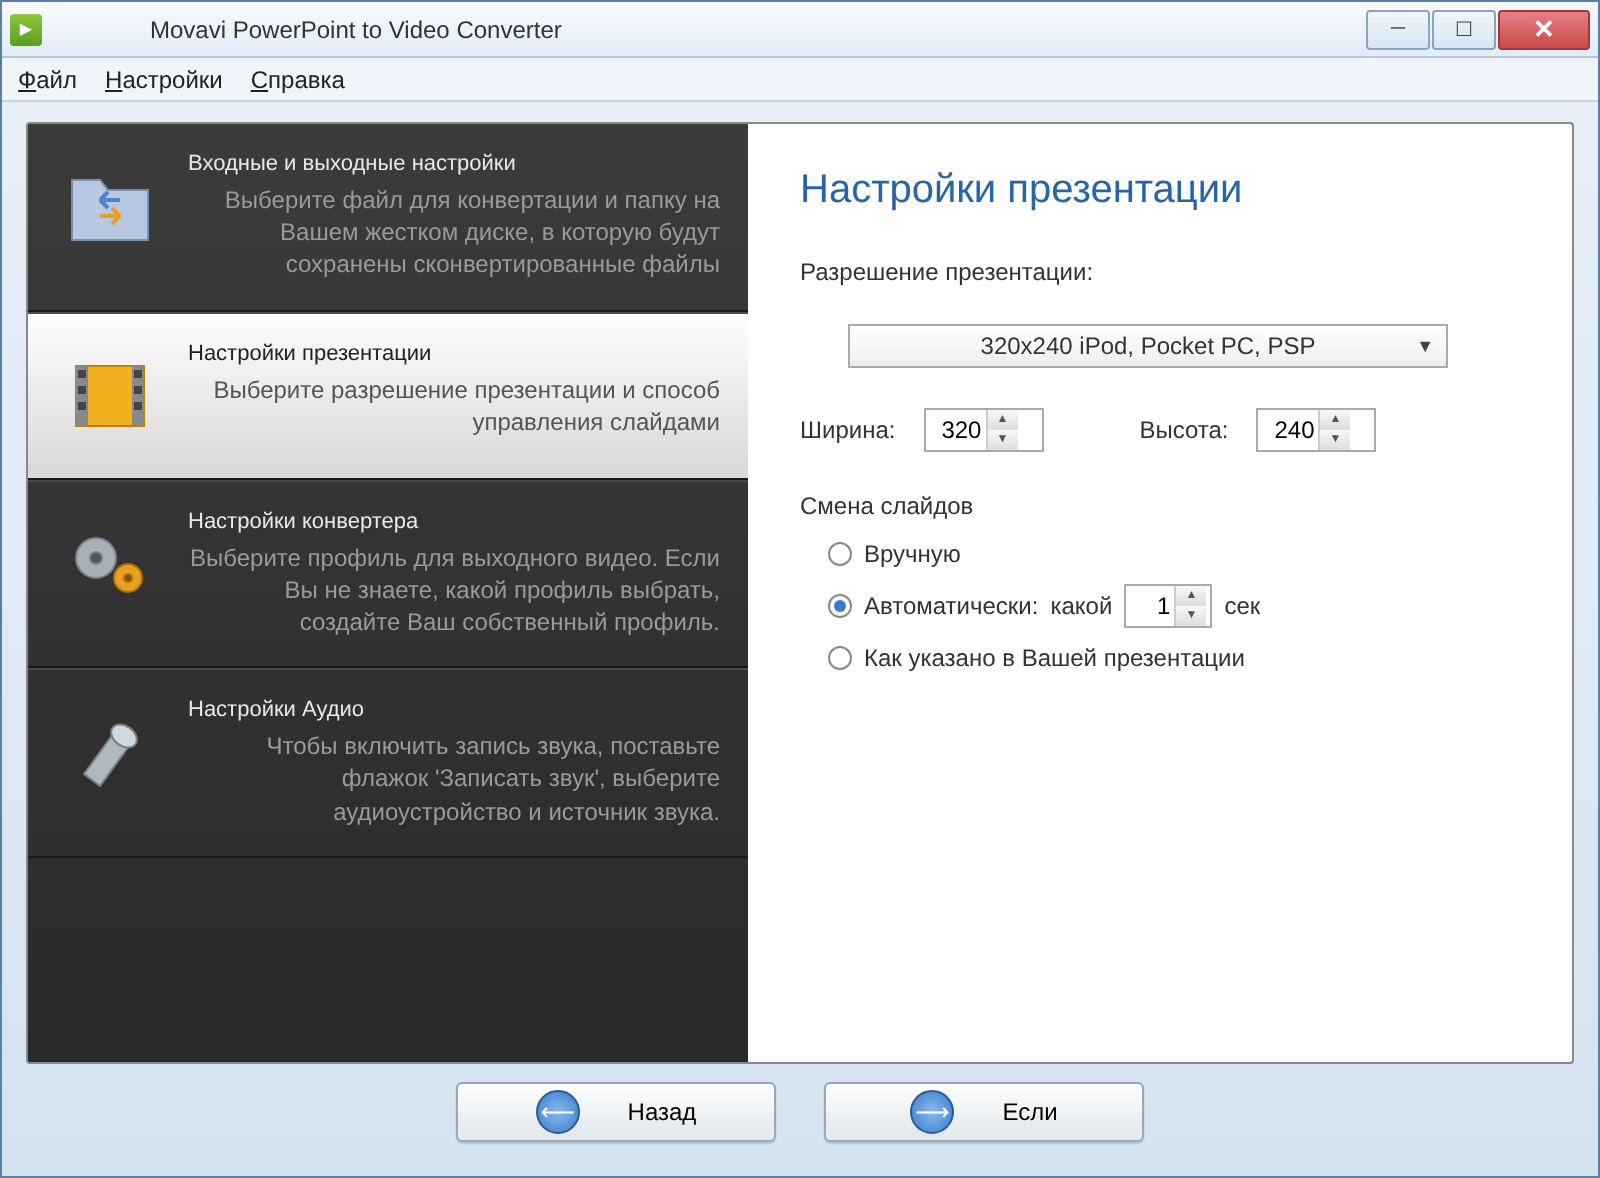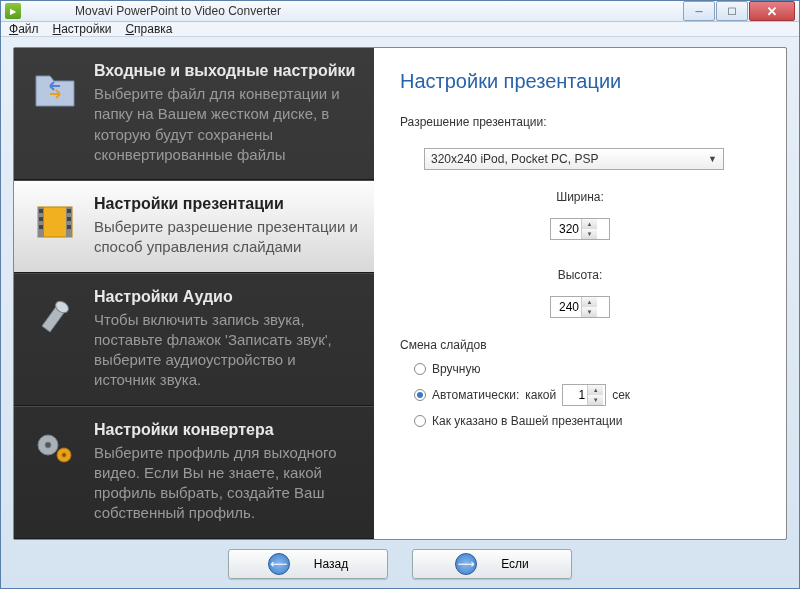--- a/index.html
+++ b/index.html
@@ -94,29 +94,30 @@
     .sidebar-item.selected {
       background: linear-gradient(#fdfdfd, #d8d8d8);
     }
     .sidebar-icon {
       width: 54px; height: 54px;
       display: flex; align-items: center; justify-content: center;
       flex-shrink: 0;
     }
     .sidebar-text { flex: 1; }
     .sidebar-title {
-      font-weight: bold;
-      font-size: 16px;
+      font-weight: normal;
+      font-size: 11px;
       color: #e8e8e8;
       margin-bottom: 4px;
     }
     .sidebar-desc {
-      font-size: 15px;
+      font-size: 12px;
       color: #9a9a9a;
       line-height: 1.35;
+      text-align: right;
     }
     .sidebar-item.selected .sidebar-title { color: #222; }
     .sidebar-item.selected .sidebar-desc { color: #555; }
 
     .detail-panel {
       flex: 1;
       background: #fff;
       padding: 22px 26px;
       color: #333;
     }
@@ -130,20 +131,21 @@
     .label { color: #333; }
     .dropdown {
       flex:1;
       height: 22px;
       border: 1px solid #aaa;
       background: linear-gradient(#fff,#eee);
       display: flex; align-items:center; padding:0 6px;
       position: relative;
       max-width: 300px;
       font-size:12px;
+      justify-content:center;
     }
     .dropdown .caret{ position:absolute; right:6px; font-size:9px; color:#444;}
     .spinner {
       width: 60px; height: 22px;
       border: 1px solid #aaa;
       background: #fff;
       display:flex; align-items:center;
     }
     .spinner input{ border:none; width:30px; text-align:right; padding-right:2px; font-size:12px; outline:none;}
     .spin-btns{ width:16px; height:100%; border-left:1px solid #ccc; display:flex; flex-direction:column;}
@@ -233,66 +235,66 @@
                 <rect x="37" y="28" width="4" height="4" fill="#444"></rect>
               </svg>
           </div>
           <div class="sidebar-text">
             <div class="sidebar-title">Настройки презентации</div>
             <div class="sidebar-desc">Выберите разрешение презентации и способ управления слайдами</div>
           </div>
         </div>
 
         <div class="sidebar-item">
-          <div class="sidebar-icon horn-icon">
-            <svg viewBox="0 0 50 50">
-                <path d="M12 36 L28 14 L36 20 L20 42 Z" fill="#b0b8c0" stroke="#788088"></path>
-                <ellipse cx="32" cy="17" rx="7" ry="5" fill="#d0d8e0" stroke="#788088" transform="rotate(35 32 17)"></ellipse>
-              </svg>
-          </div>
-          <div class="sidebar-text">
-            <div class="sidebar-title">Настройки Аудио</div>
-            <div class="sidebar-desc">Чтобы включить запись звука, поставьте флажок 'Записать звук', выберите аудиоустройство и источник звука.</div>
-          </div>
-        </div>
-
-        <div class="sidebar-item">
           <div class="sidebar-icon gears-icon">
             <svg viewBox="0 0 50 50">
               <g fill="#a8b0b8" stroke="#788088">
                   <circle cx="18" cy="22" r="10"></circle>
                   <circle cx="18" cy="22" r="3" fill="#555"></circle>
                 </g>
               <g fill="#e8a020" stroke="#b07000">
                   <circle cx="34" cy="32" r="7"></circle>
                   <circle cx="34" cy="32" r="2" fill="#805000"></circle>
                 </g>
             </svg>
           </div>
           <div class="sidebar-text">
             <div class="sidebar-title">Настройки конвертера</div>
             <div class="sidebar-desc">Выберите профиль для выходного видео. Если Вы не знаете, какой профиль выбрать, создайте Ваш собственный профиль.</div>
           </div>
         </div>
 
+        <div class="sidebar-item">
+          <div class="sidebar-icon horn-icon">
+            <svg viewBox="0 0 50 50">
+                <path d="M12 36 L28 14 L36 20 L20 42 Z" fill="#b0b8c0" stroke="#788088"></path>
+                <ellipse cx="32" cy="17" rx="7" ry="5" fill="#d0d8e0" stroke="#788088" transform="rotate(35 32 17)"></ellipse>
+              </svg>
+          </div>
+          <div class="sidebar-text">
+            <div class="sidebar-title">Настройки Аудио</div>
+            <div class="sidebar-desc">Чтобы включить запись звука, поставьте флажок 'Записать звук', выберите аудиоустройство и источник звука.</div>
+          </div>
+        </div>
+
       </div>
 
       <div class="detail-panel">
         <div class="detail-title">Настройки презентации</div>
 
         <div class="label" style="margin-bottom:19px">Разрешение презентации:</div>
         <div class="field-row">
           <div style="width:16px"></div>
           <div class="dropdown">
             <span>320x240 iPod, Pocket PC, PSP</span>
             <span class="caret">▼</span>
           </div>
         </div>
 
-        <div class="field-row" style="margin-top:20px; gap:14px;flex-direction:column;">
+        <div class="field-row" style="margin-top:20px; gap:14px;">
           <span class="label">Ширина:</span>
           <div class="spinner">
             <input value="320" style="">
             <div class="spin-btns">
                 <div class="spin-b">▲</div>
                 <div class="spin-b">▼</div>
               </div>
           </div>
           <span style="width:20px"></span>
           <span class="label">Высота:</span>

